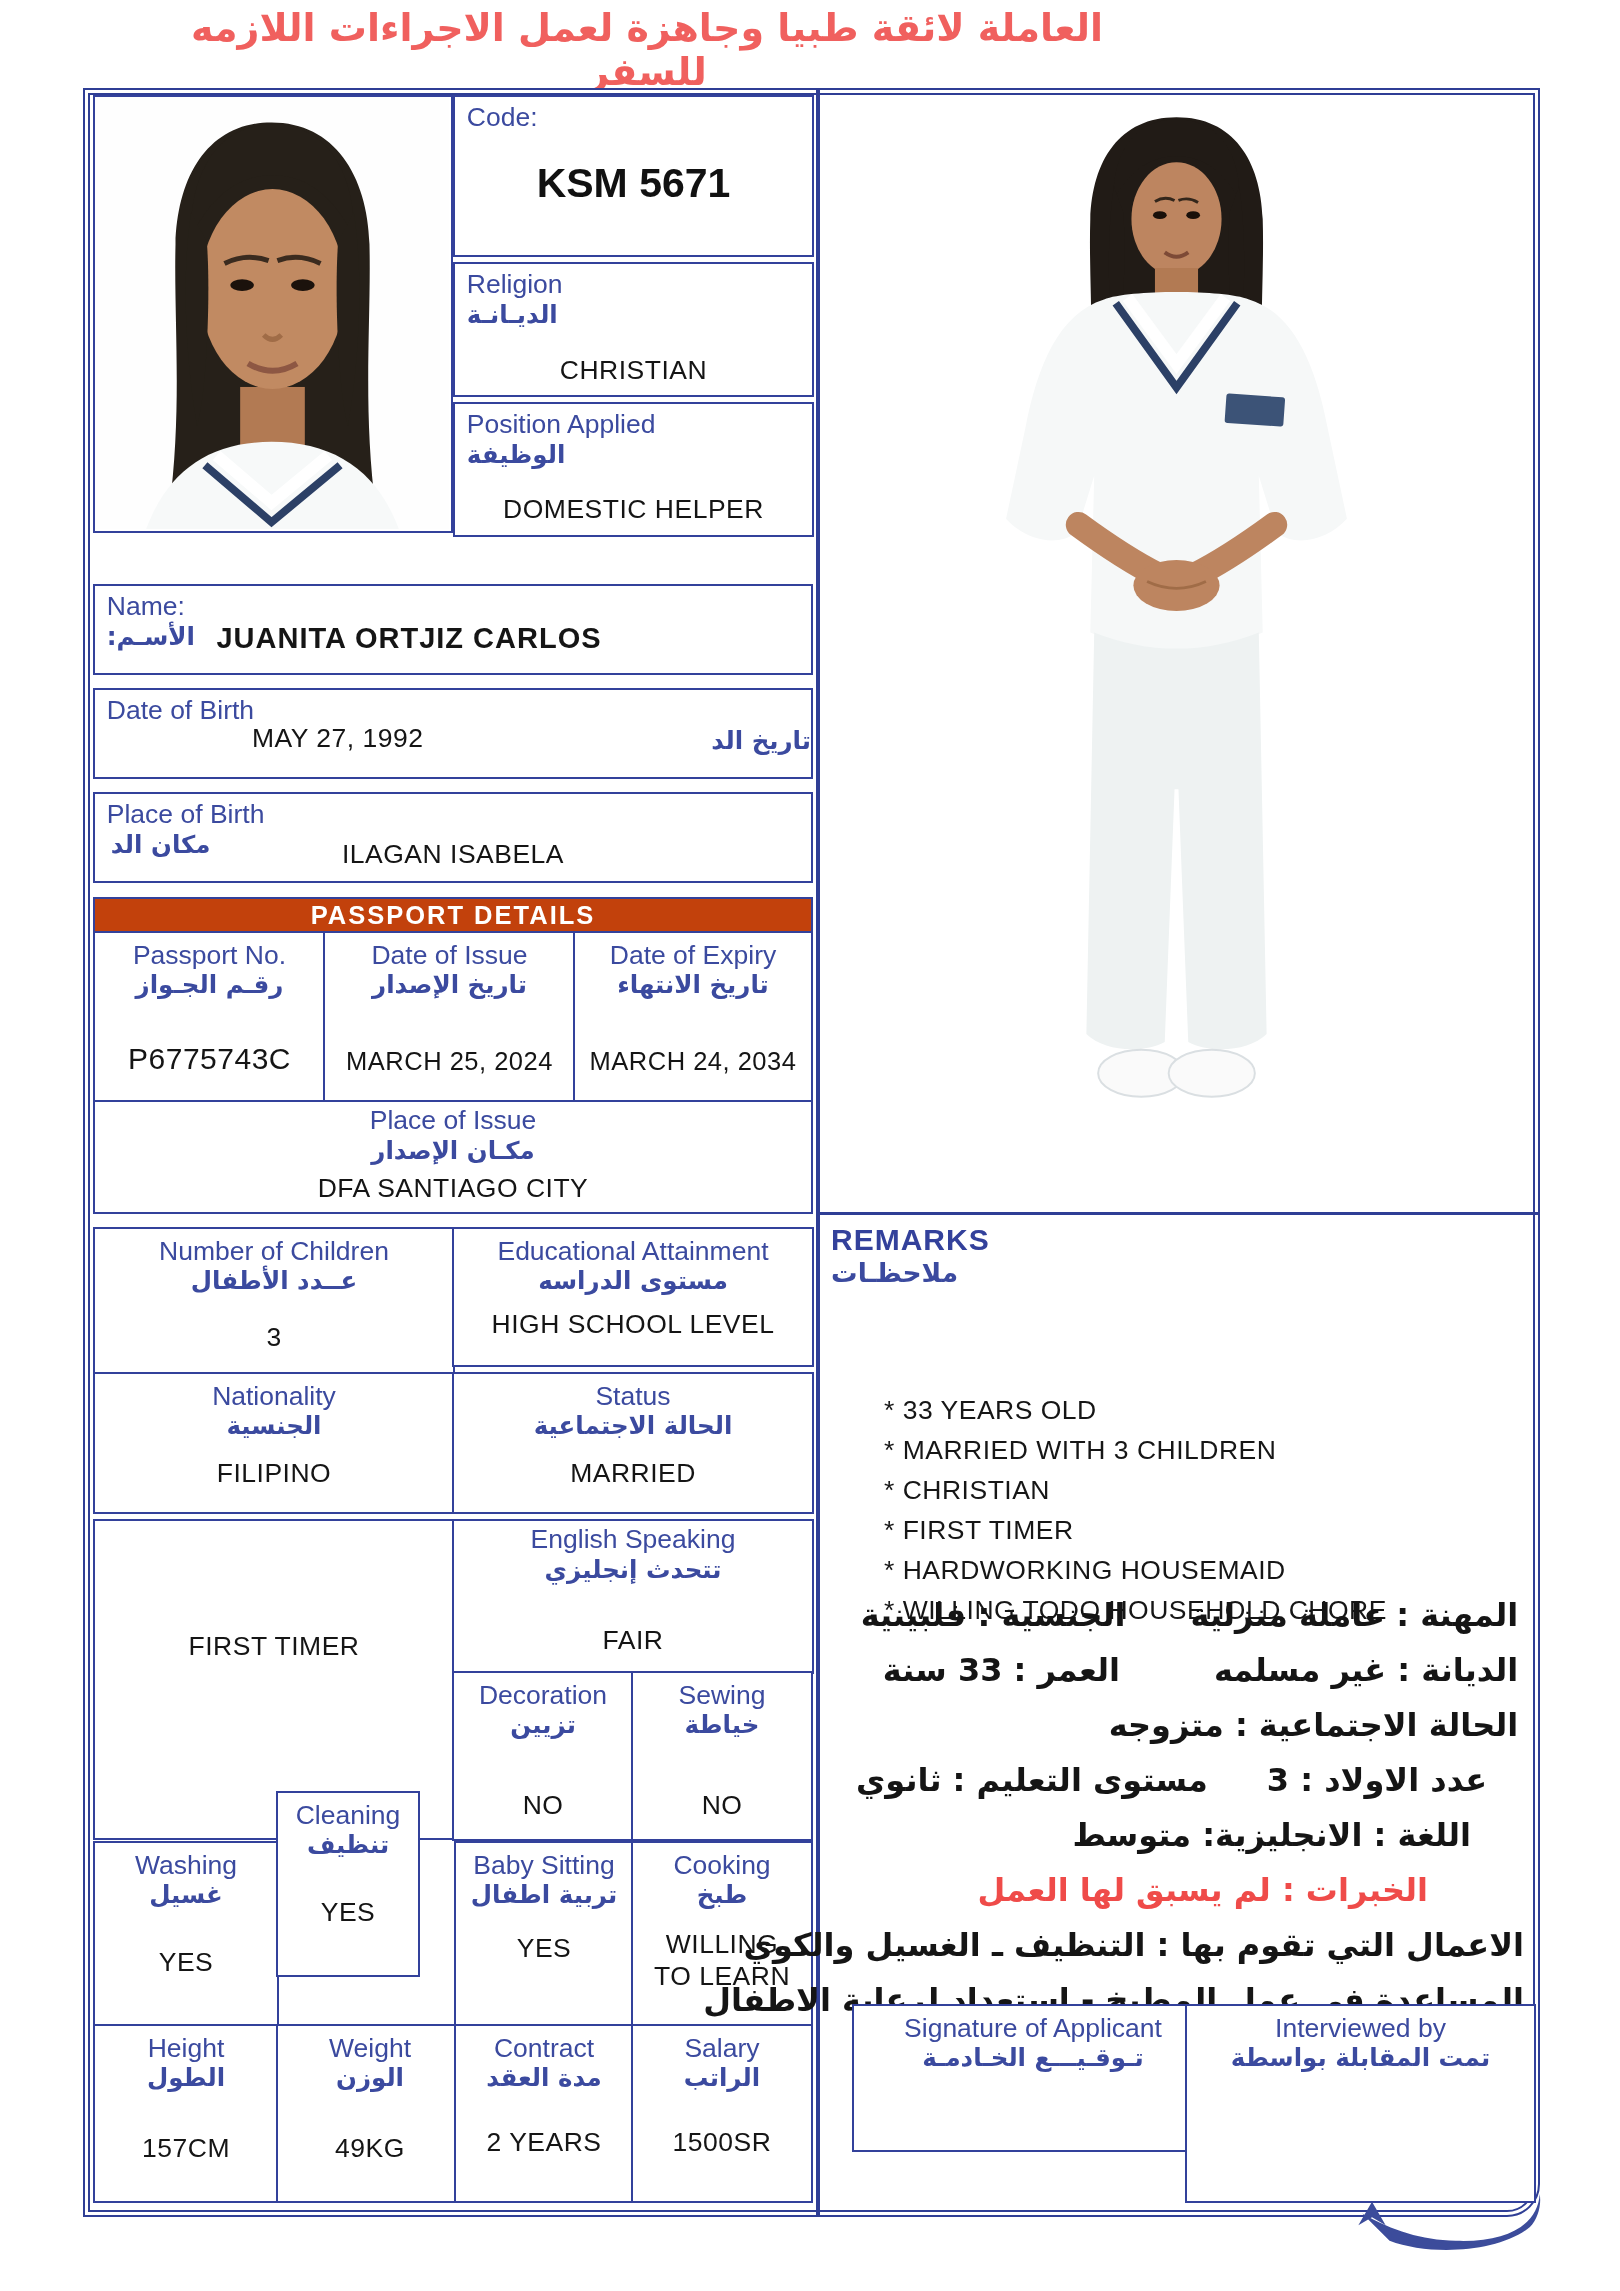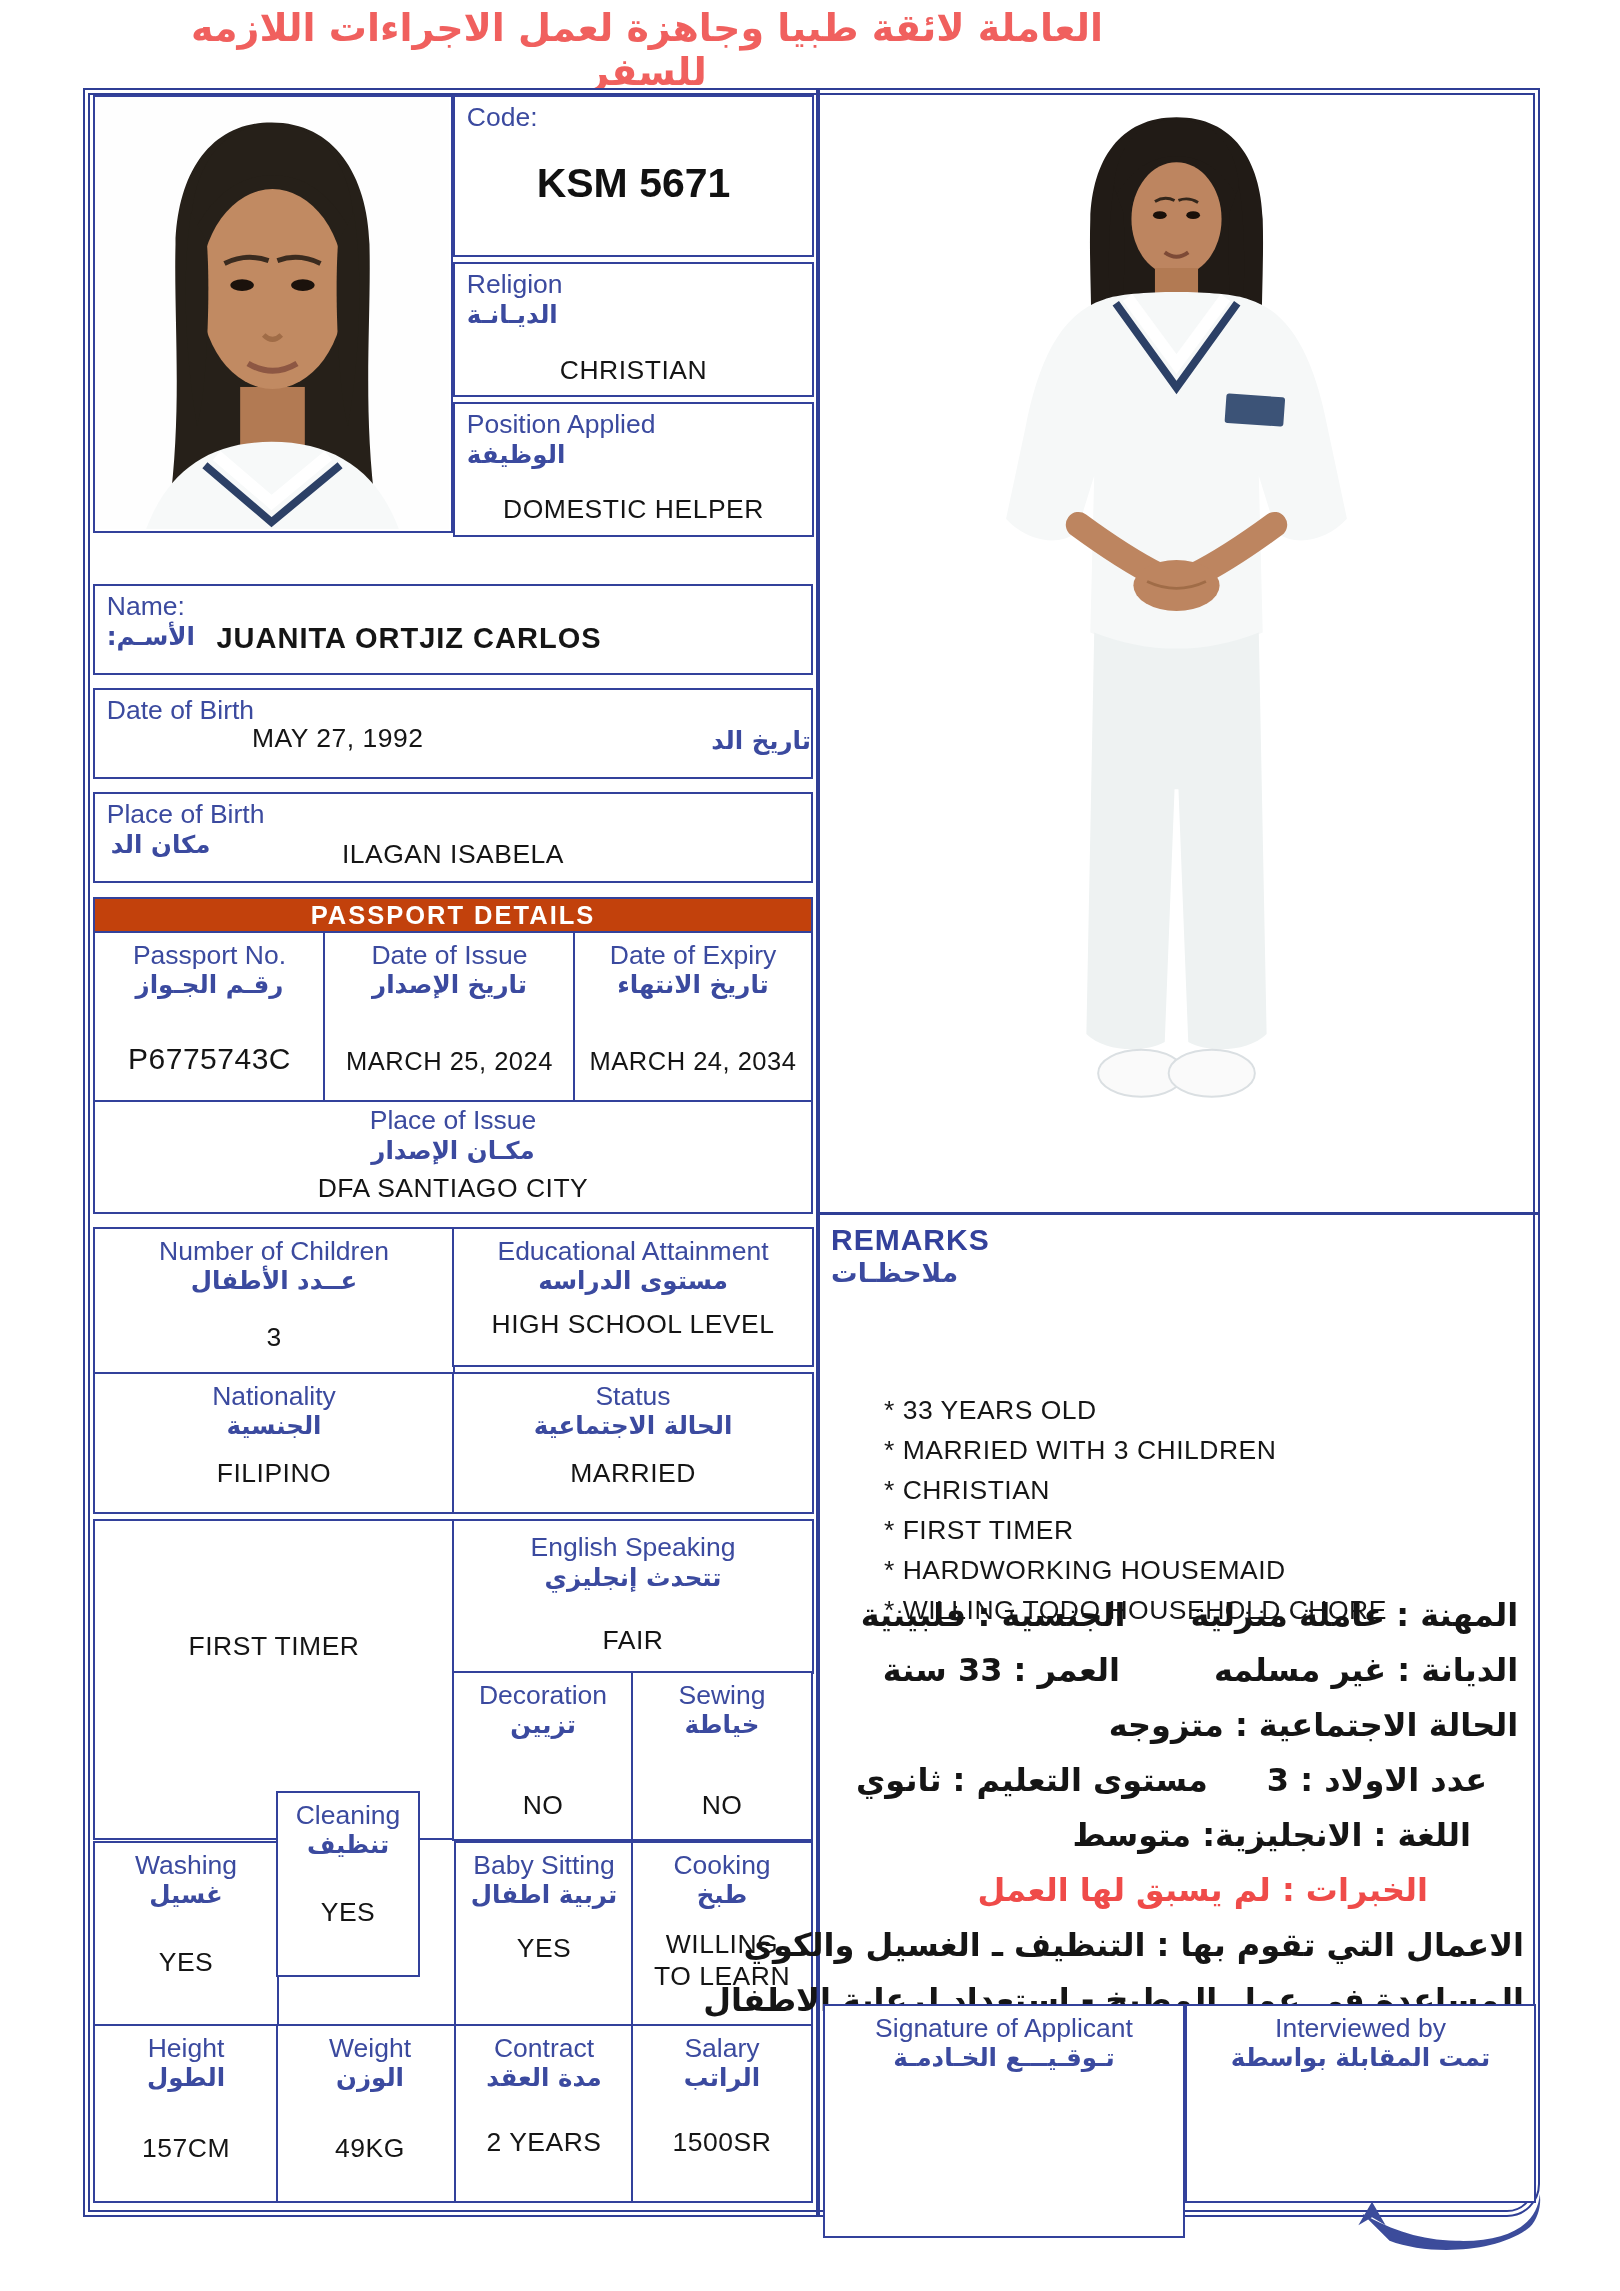--- a/index.html
+++ b/index.html
@@ -147,21 +147,21 @@
   <div class="box ctr" style="left:452px;top:1372px;width:362px;height:142px;">
     <div class="lbl cell-label">Status</div>
     <div class="lblar">الحالة الاجتماعية</div>
     <div class="val bot" style="bottom:23.5px;">MARRIED</div>
   </div>
 
   <div class="box ctr" style="left:93px;top:1519px;width:362px;height:321px;">
     <div class="val" style="margin-top:110px;">FIRST TIMER</div>
   </div>
   <div class="box ctr" style="left:452px;top:1519px;width:362px;height:155px;">
-    <div class="lbl cell-label" style="padding-top:3.9px;margin-top:8px;">English Speaking</div>
+    <div class="lbl cell-label" style="padding-top:3.9px;">English Speaking</div>
     <div class="lblar">تتحدث إنجليزي</div>
     <div class="val bot" style="bottom:15.7px;">FAIR</div>
   </div>
   <div class="box ctr" style="left:452px;top:1671px;width:182px;height:170px;">
     <div class="lbl cell-label">Decoration</div>
     <div class="lblar">تزيين</div>
     <div class="val bot" style="bottom:17.6px;">NO</div>
   </div>
   <div class="box ctr" style="left:631px;top:1671px;width:182px;height:170px;">
     <div class="lbl cell-label">Sewing</div>
@@ -265,21 +265,21 @@
     <div class="arline arflex" style="column-gap:59px;padding-right:39px;">
       <span>عدد الاولاد : 3</span>
       <span>مستوى التعليم : ثانوي</span>
     </div>
     <div class="arline" style="padding-right:55px;">اللغة : الانجليزية:  متوسط</div>
     <div class="arline red" style="padding-right:98px;">الخبرات : لم يسبق لها العمل</div>
     <div class="arline" style="padding-right:2px;">الاعمال التي تقوم بها :  التنظيف ـ الغسيل والكوي</div>
     <div class="arline" style="padding-right:2px;">المساعدة في عمل المطبخ - استعداد لرعاية الاطفال</div>
   </div>
 
-  <div class="box ctr" style="left:823px;top:2004px;width:362px;height:234px;">
+  <div class="box ctr" style="left:852px;top:2004px;width:362px;height:148px;">
     <div class="lbl cell-label">Signature of Applicant</div>
     <div class="lblar">تـوقـيـــع الخـادمـة</div>
   </div>
   <div class="box ctr" style="left:1185px;top:2004px;width:351px;height:199px;">
     <div class="lbl cell-label">Interviewed by</div>
     <div class="lblar">تمت المقابلة بواسطة</div>
   </div>
 
   <div class="abs" style="left:1264px;top:2192px;width:294px;height:78px;">
     <svg width="294" height="78" viewBox="0 0 300 80">

